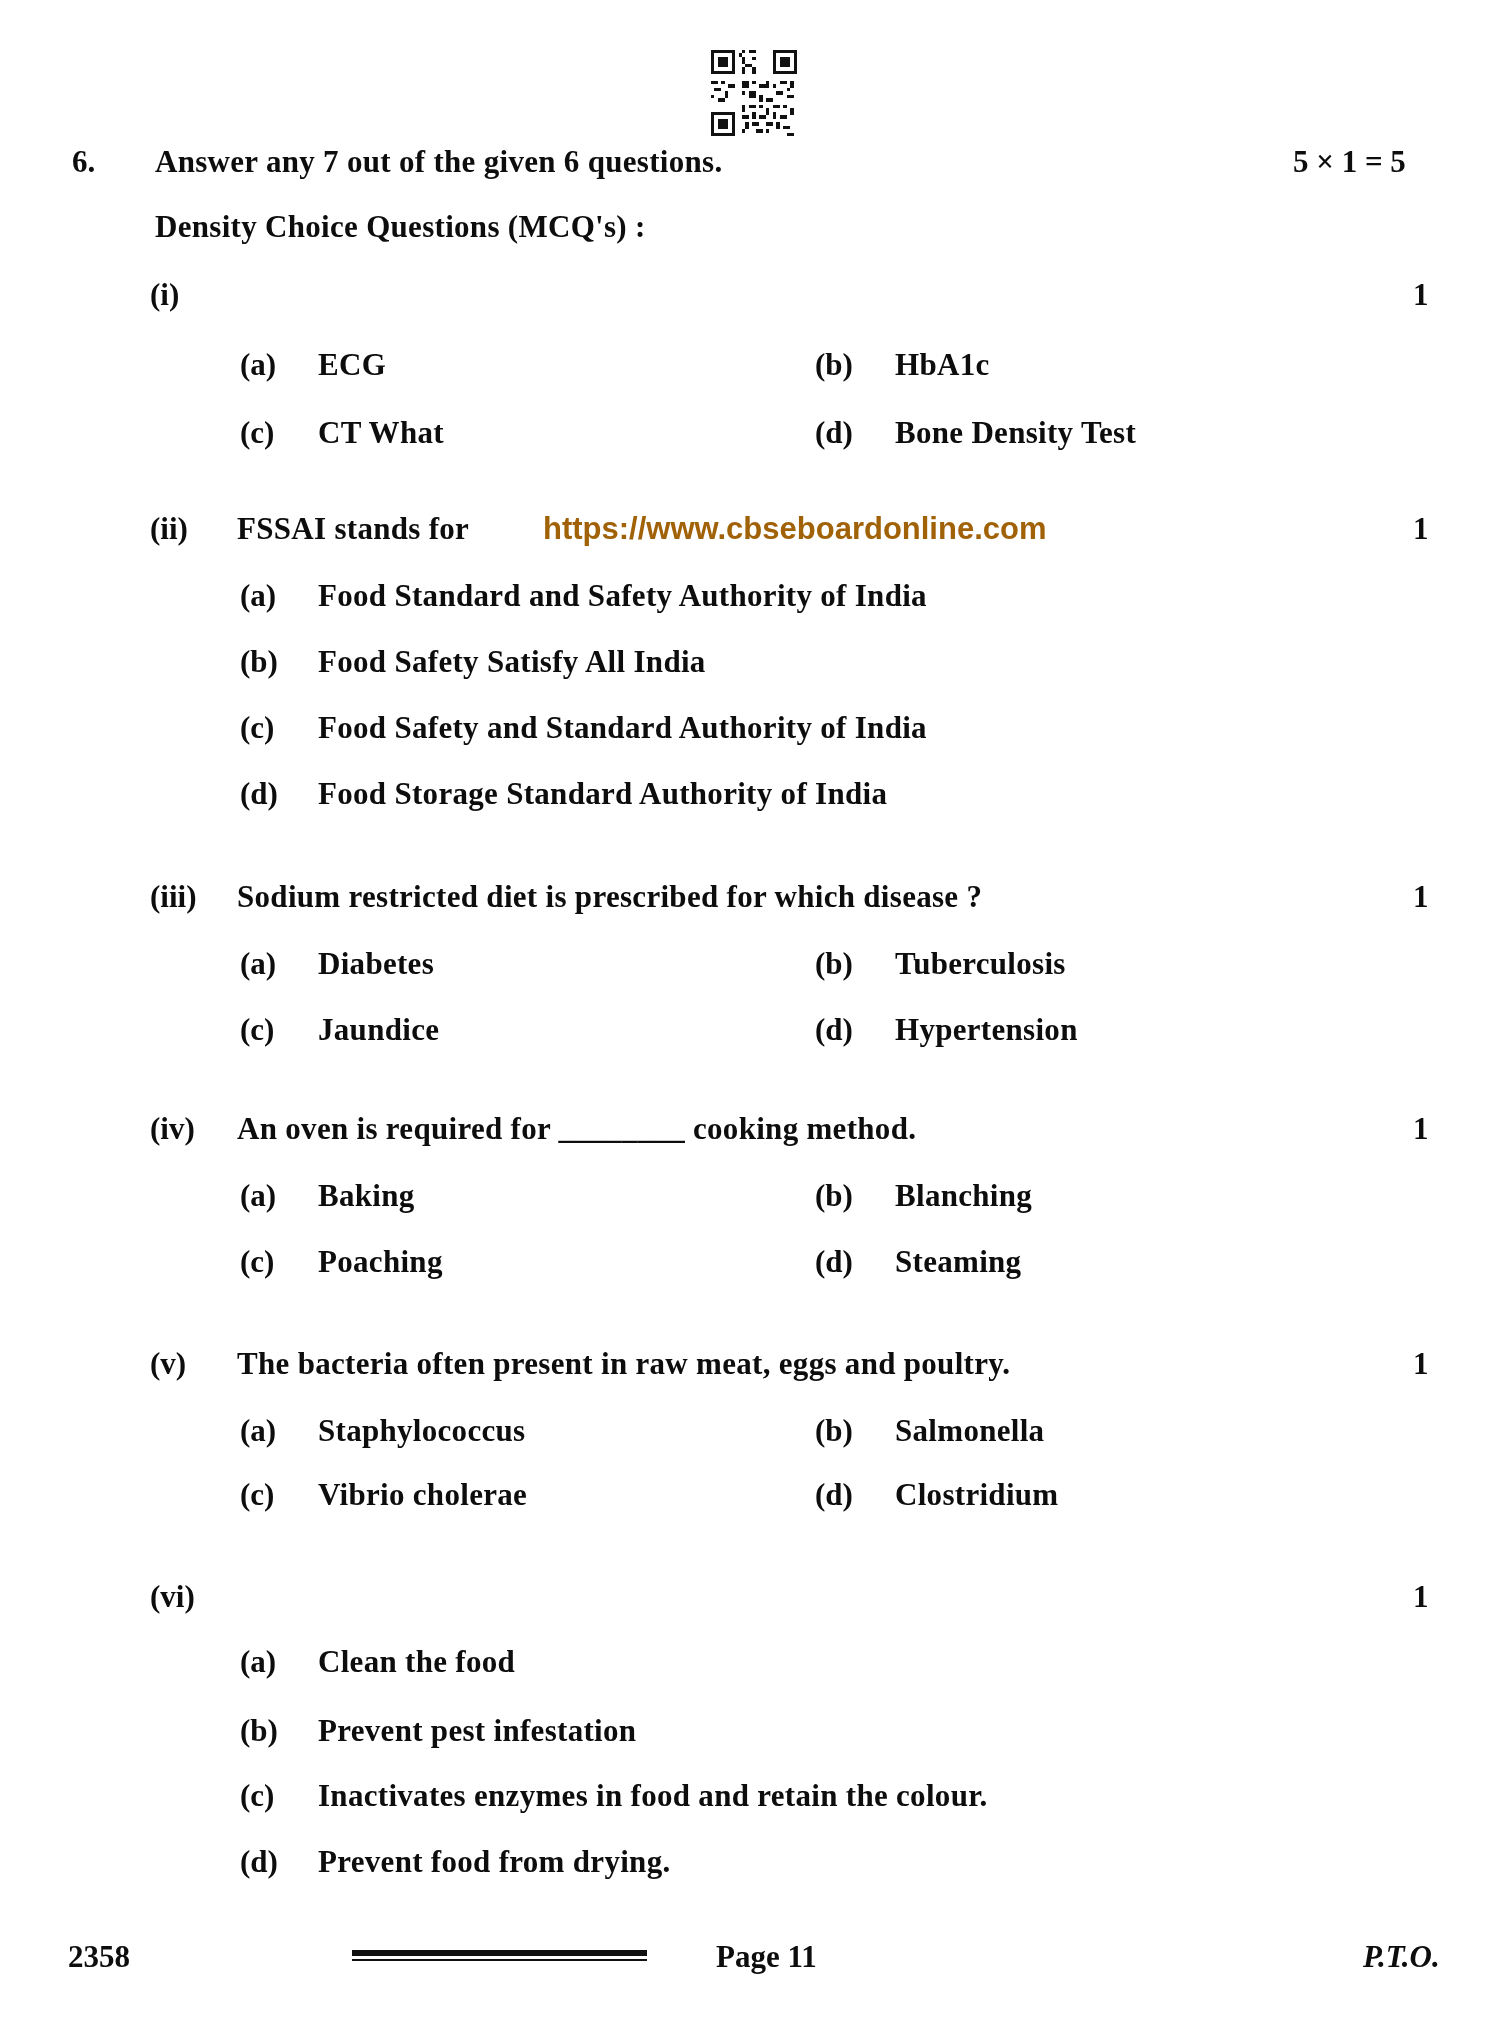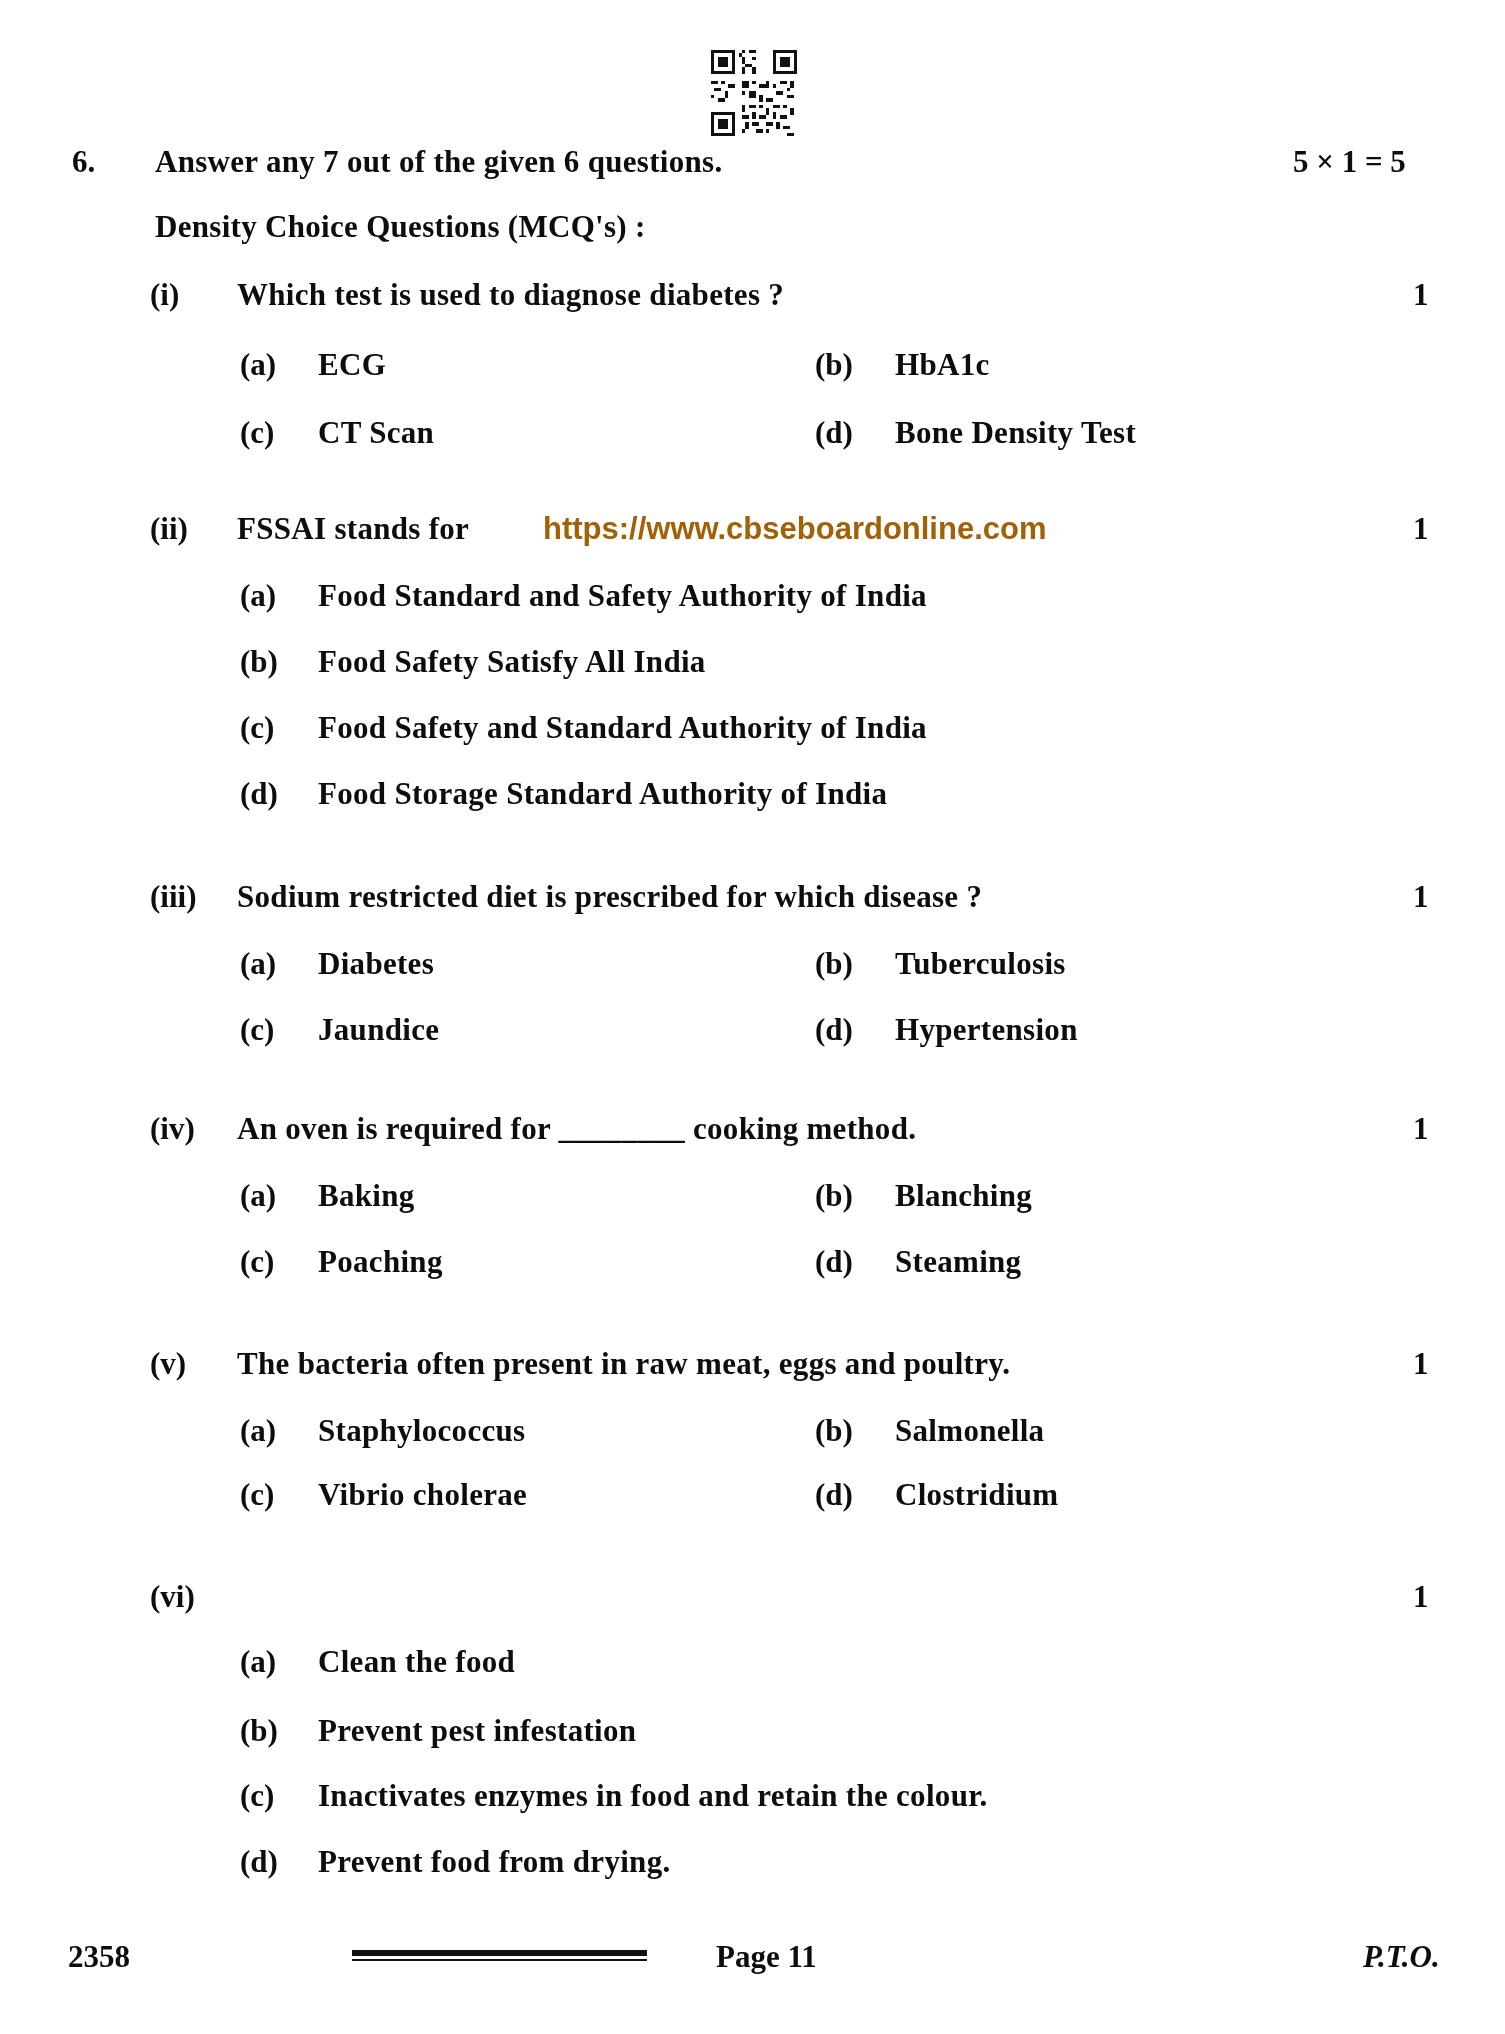--- a/index.html
+++ b/index.html
@@ -75,32 +75,31 @@
     <span class="heading">Answer any 7 out of the given 6 questions.</span>
     <span class="marks-total">5 × 1 = 5</span>
   </div>
 
   <div class="line" style="top:208px">
     <span class="subheading">Density Choice Questions (MCQ's) :</span>
   </div>
 
   <div class="line" style="top:276px">
     <span class="rnum">(i)</span>
-    <span class="qtext">Which test is used to diagnose diabetes ?</span>
     <span class="mark">1</span>
   </div>
   <div class="line" style="top:346px">
     <span class="l1">(a)</span>
     <span class="t1">ECG</span>
     <span class="l2">(b)</span>
     <span class="t2">HbA1c</span>
   </div>
   <div class="line" style="top:414px">
     <span class="l1">(c)</span>
-    <span class="t1">CT Scan</span>
+    <span class="t1">CT What</span>
     <span class="l2">(d)</span>
     <span class="t2">Bone Density Test</span>
   </div>
 
   <div class="line" style="top:510px">
     <span class="rnum">(ii)</span>
     <span class="qtext">FSSAI stands for</span>
     <span class="wm">https://www.cbseboardonline.com</span>
     <span class="mark">1</span>
   </div>

